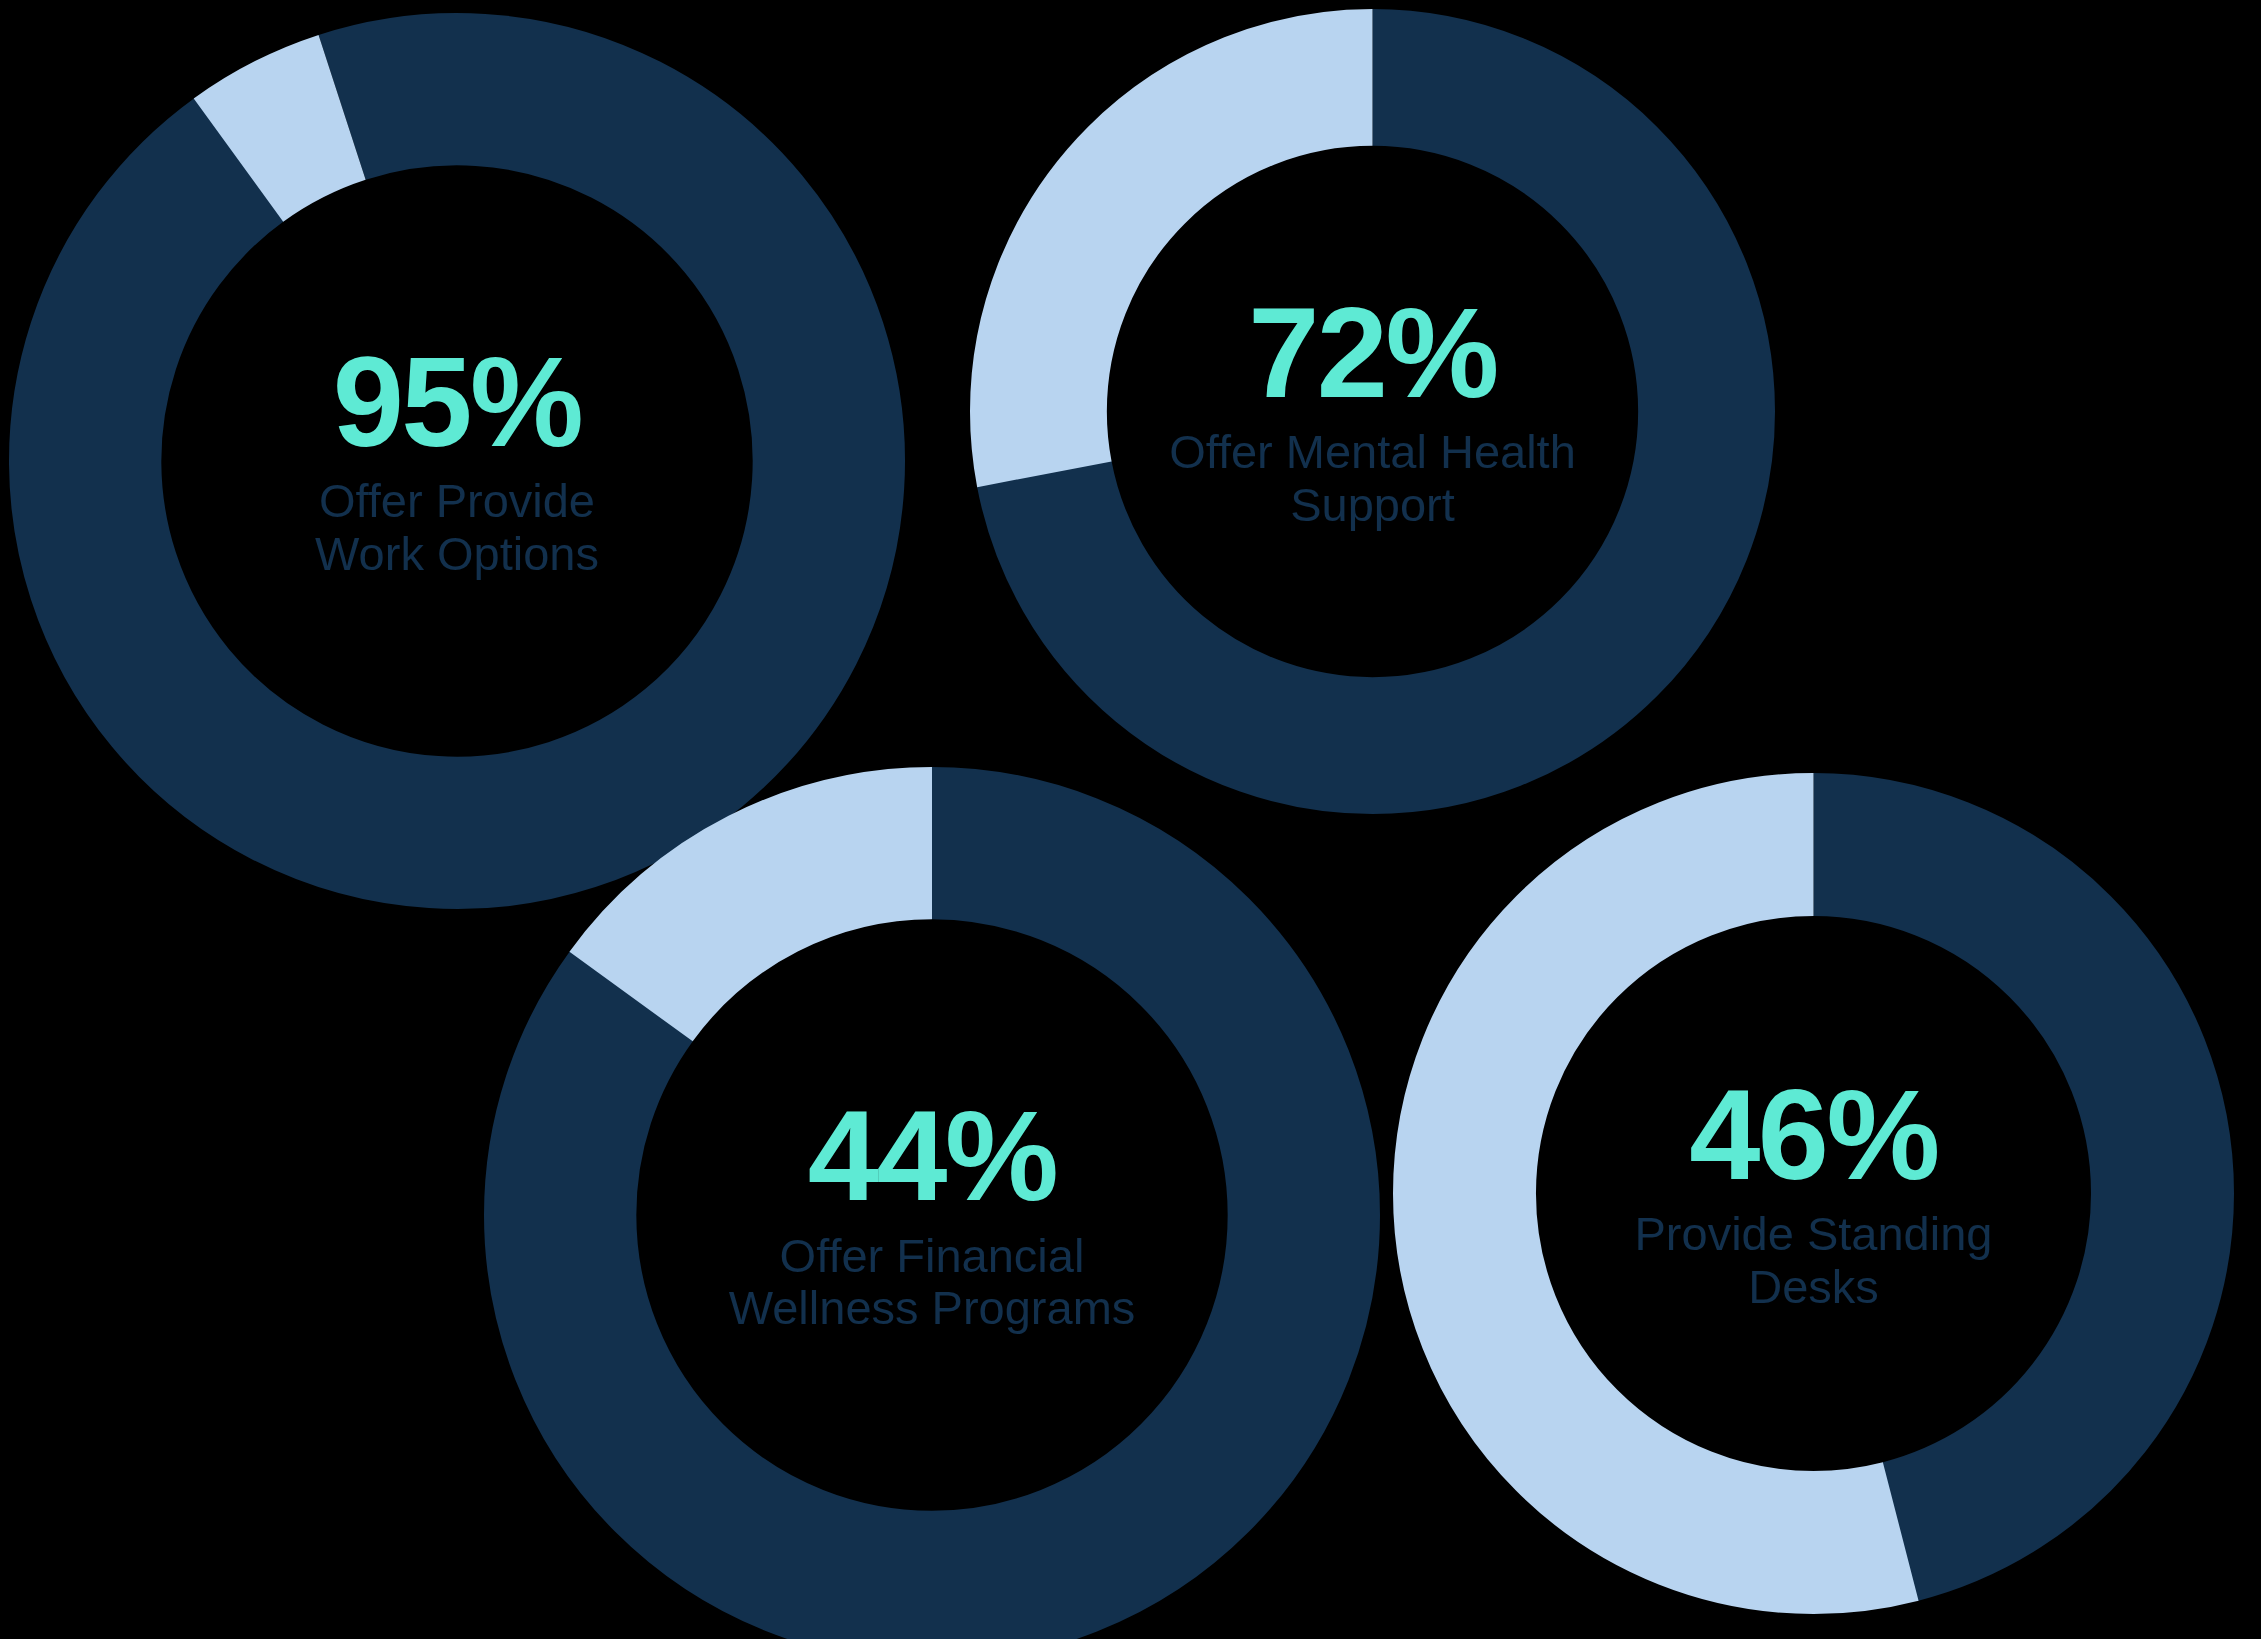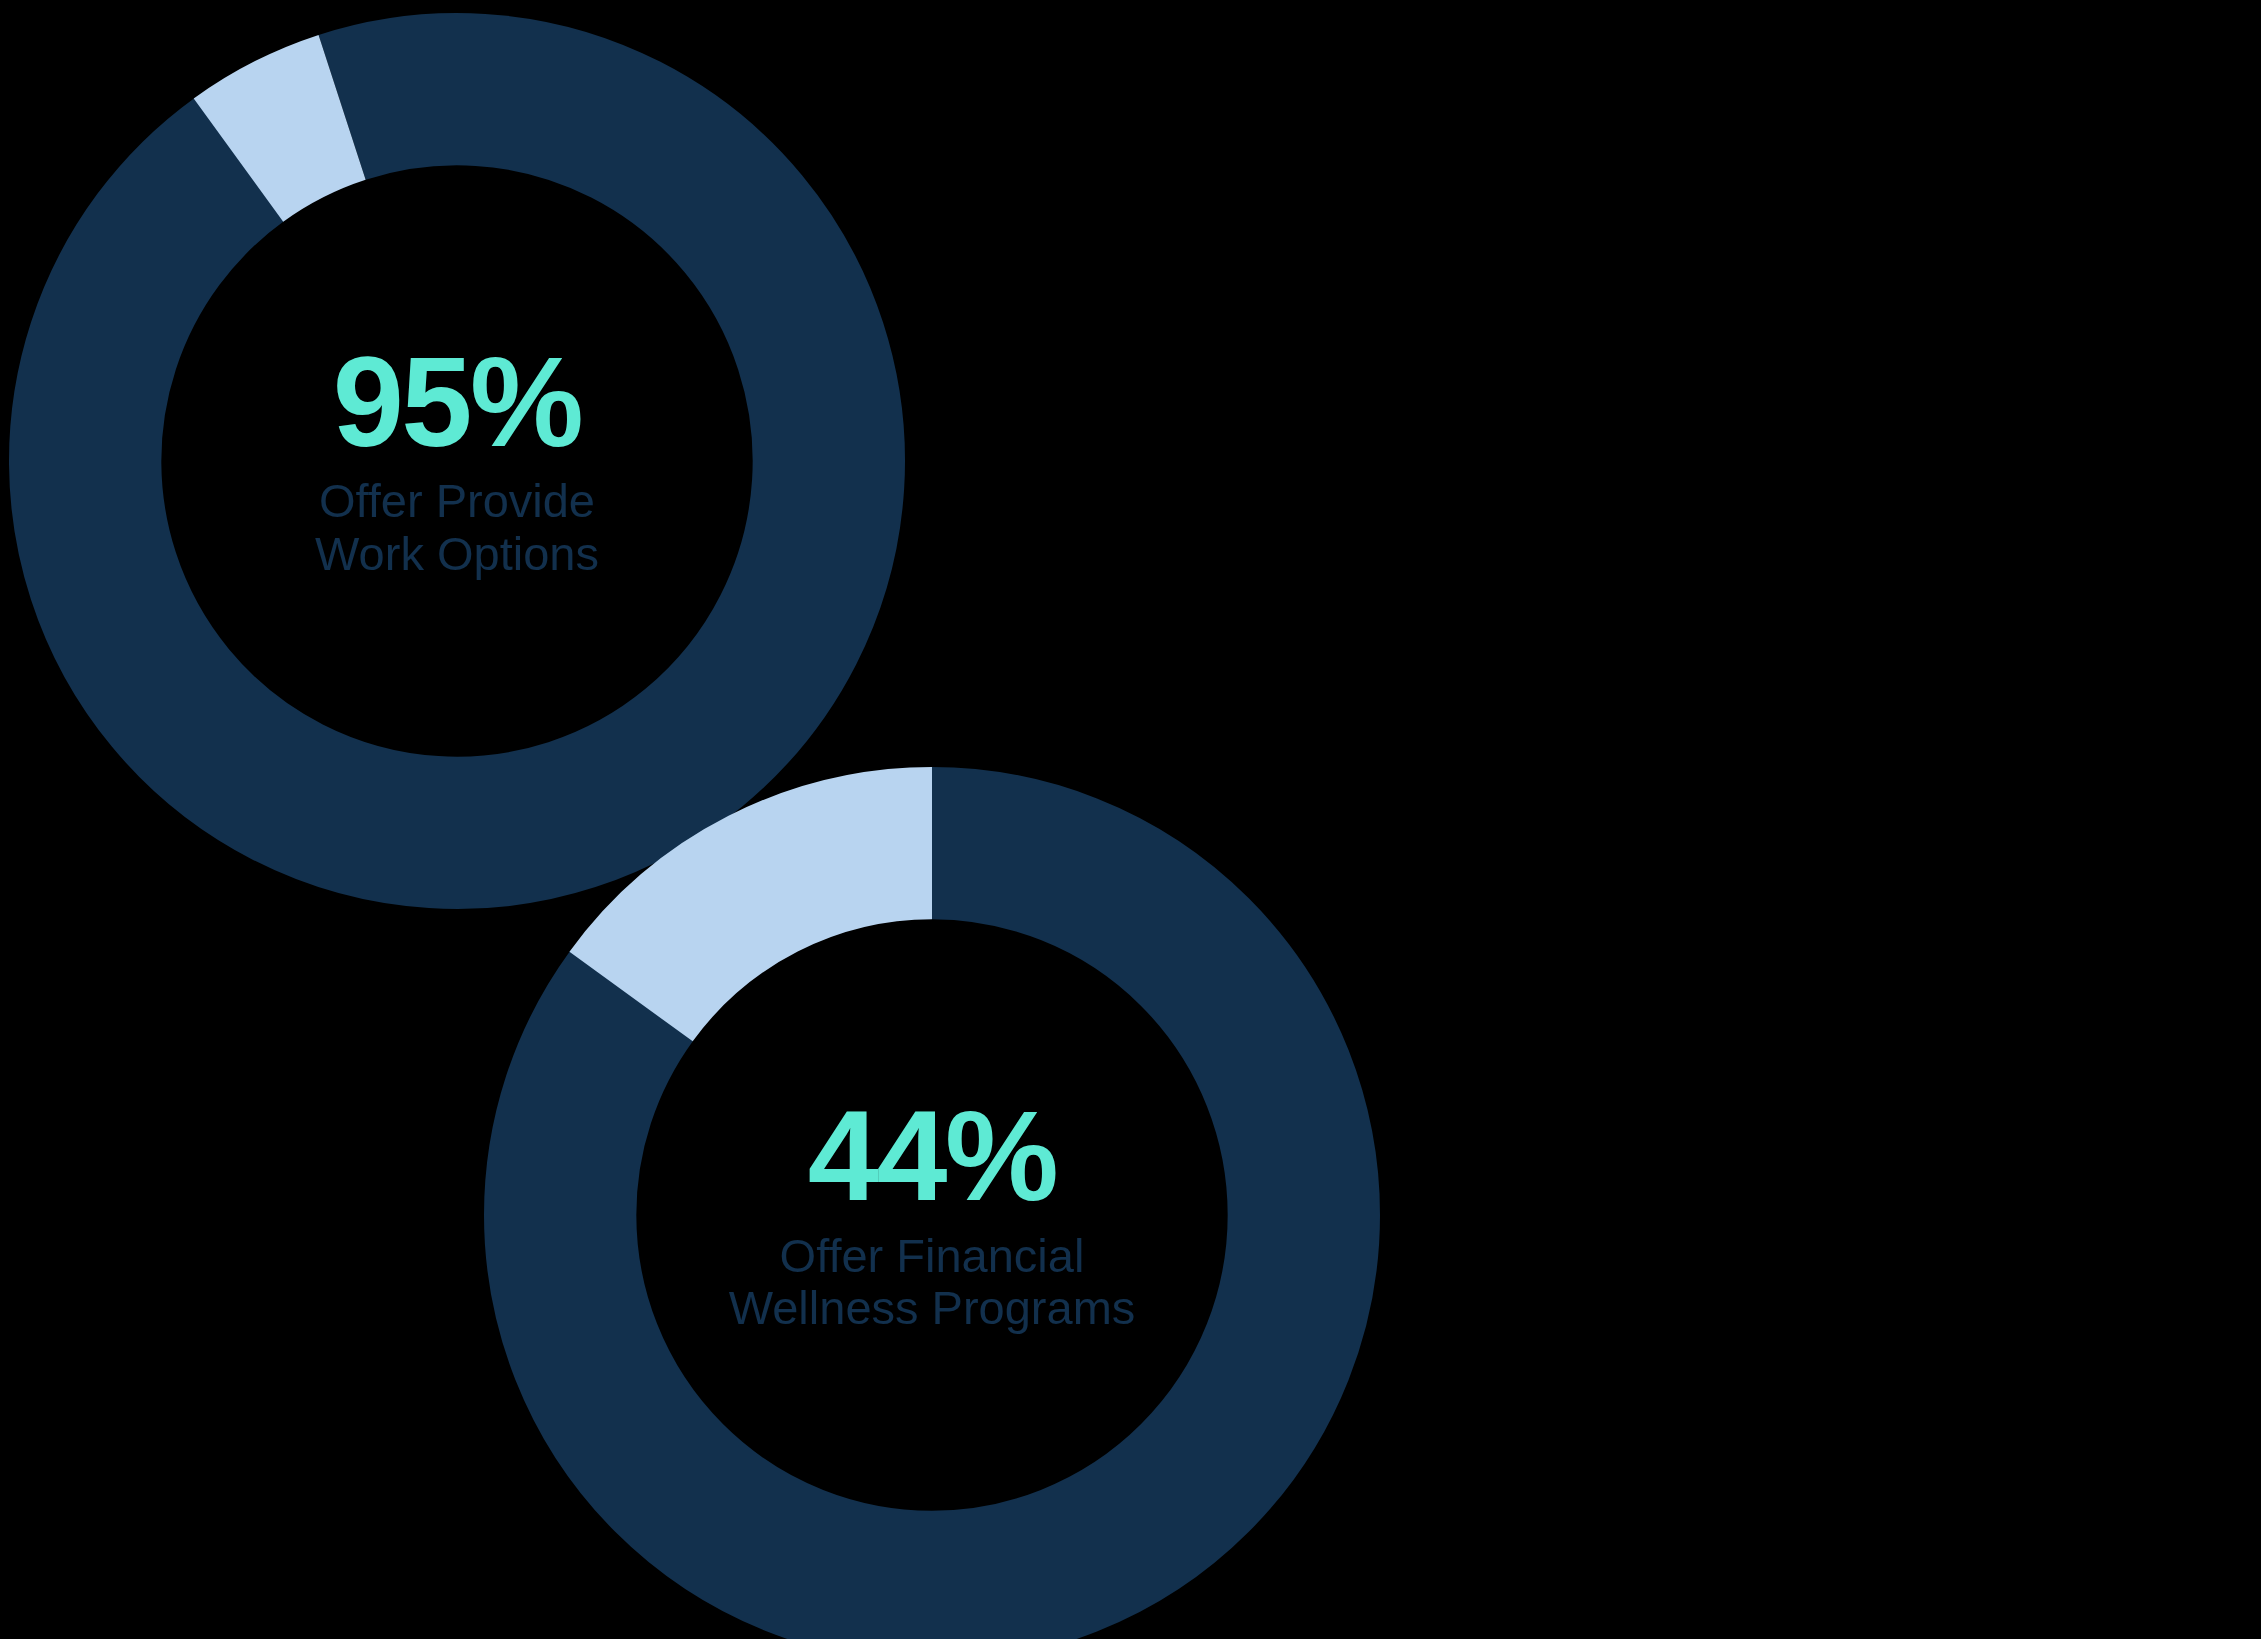--- a/index.html
+++ b/index.html
@@ -107,28 +107,50 @@
 
       <circle class="arc-remainder" cx="50" cy="50" r="41.5" fill="none" stroke="#b8d4f0" stroke-width="17" stroke-dasharray="13.04 247.71" transform="rotate(-108 50 50) scale(1,-1) translate(0,-100)"></circle>
     </svg>
     <div class="donut-center">
       <div class="pct">95%</div>
       <div class="caption">Offer Provide
 Work Options</div>
     </div>
   </div>
 
+  <div class="donut" id="chart-mental-health">
+    <svg viewBox="0 0 100 100" width="805" height="805">
+      <circle class="arc-value" cx="50" cy="50" r="41.5" fill="none" stroke="#12304d" stroke-width="17" stroke-dasharray="187.74 73.01" transform="rotate(-90 50 50)"></circle>
+      <circle class="arc-remainder" cx="50" cy="50" r="41.5" fill="none" stroke="#b8d4f0" stroke-width="17" stroke-dasharray="73.01 187.74" transform="rotate(-90 50 50) scale(1,-1) translate(0,-100)"></circle>
+    </svg>
+    <div class="donut-center">
+      <div class="pct">72%</div>
+      <div class="caption">Offer Mental Health
+Support</div>
+    </div>
+  </div>
 
   <div class="donut" id="chart-financial-wellness">
     <svg viewBox="0 0 100 100" width="896" height="896">
       <circle class="arc-value" cx="50" cy="50" r="41.5" fill="none" stroke="#12304d" stroke-width="17" stroke-dasharray="221.64 39.11" transform="rotate(-90 50 50)"></circle>
       <circle class="arc-remainder" cx="50" cy="50" r="41.5" fill="none" stroke="#b8d4f0" stroke-width="17" stroke-dasharray="39.11 221.64" transform="rotate(-90 50 50) scale(1,-1) translate(0,-100)"></circle>
     </svg>
     <div class="donut-center">
       <div class="pct">44%</div>
       <div class="caption">Offer Financial
 Wellness Programs</div>
     </div>
   </div>
 
+  <div class="donut" id="chart-standing-desks">
+    <svg viewBox="0 0 100 100" width="841" height="841">
+      <circle class="arc-value" cx="50" cy="50" r="41.5" fill="none" stroke="#12304d" stroke-width="17" stroke-dasharray="119.95 140.81" transform="rotate(-90 50 50)"></circle>
+      <circle class="arc-remainder" cx="50" cy="50" r="41.5" fill="none" stroke="#b8d4f0" stroke-width="17" stroke-dasharray="140.81 119.95" transform="rotate(-90 50 50) scale(1,-1) translate(0,-100)"></circle>
+    </svg>
+    <div class="donut-center">
+      <div class="pct">46%</div>
+      <div class="caption">Provide Standing
+Desks</div>
+    </div>
+  </div>
 
 </div>
 
 
 </body></html>

